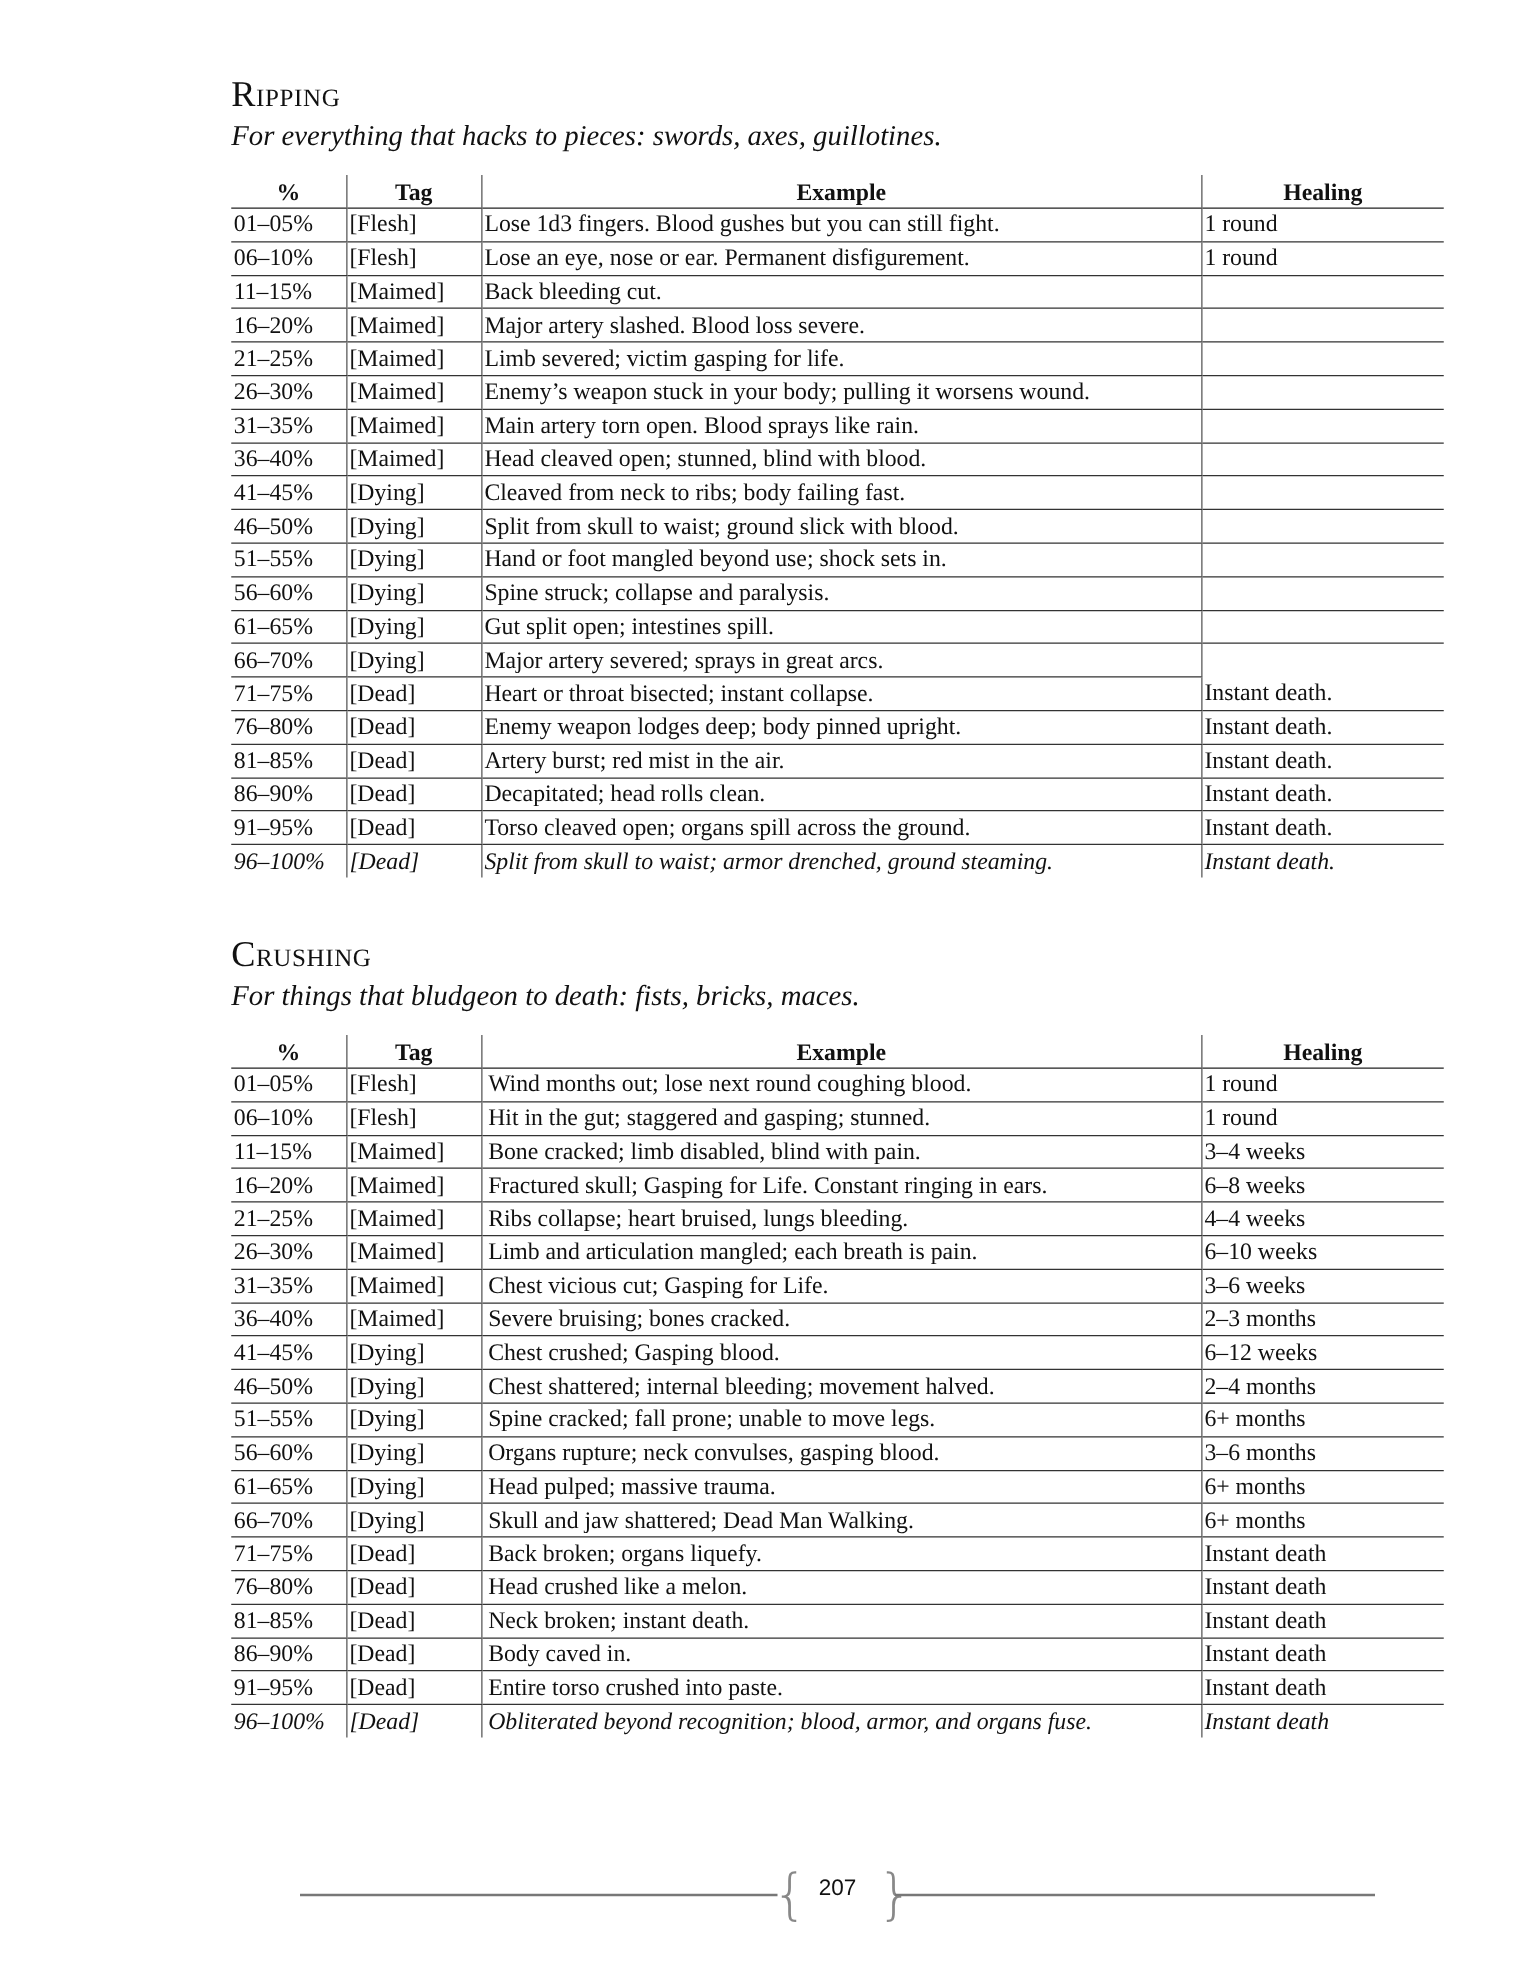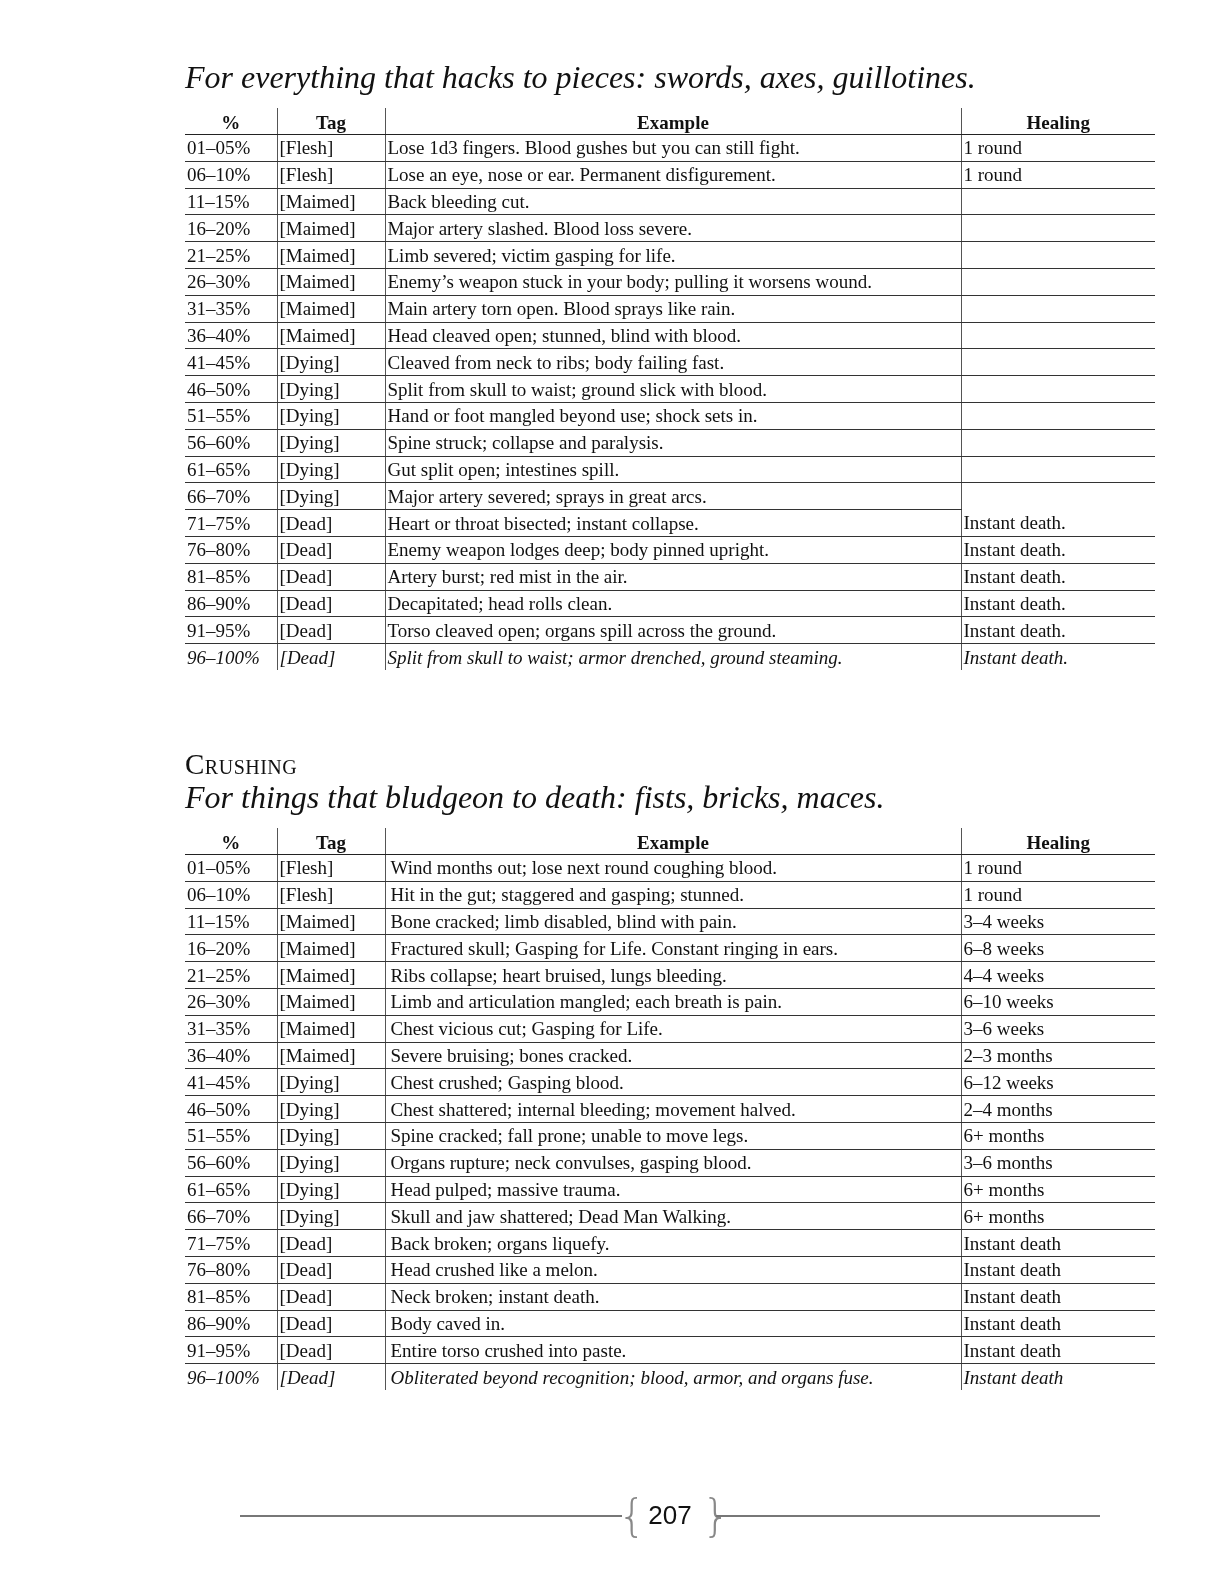--- a/index.html
+++ b/index.html
@@ -8,21 +8,21 @@
     font-family: "DejaVu Serif", "Liberation Serif", serif; color: #111;
   }
   .section { position: absolute; left: 185px; width: 970px; }
   .sec-title {
     font-family: "Liberation Serif", "DejaVu Serif", serif;
     font-size: 29px; font-variant: small-caps; letter-spacing: 0.5px;
     margin: 0; line-height: 32px; font-weight: normal;
   }
   .sec-sub {
     font-family: "Liberation Serif", "DejaVu Serif", serif;
-    font-style: italic; font-size: 32px; line-height: 34px; margin: 0 0 14px 0;
+    font-style: italic; font-size: 23px; line-height: 34px; margin: 0 0 14px 0;
   }
   table { border-collapse: collapse; width: 970px; table-layout: fixed;
     font-family: "Liberation Serif", "DejaVu Serif", serif; font-size: 19px; }
   col.c-pct { width: 92px; }
   col.c-tag { width: 108px; }
   col.c-ex  { width: 576px; }
   col.c-heal { width: 194px; }
   th { font-weight: bold; font-size: 19px; height: 26px; padding: 0;
     border-bottom: 1.5px solid #222; vertical-align: bottom; text-align: center; }
   td { height: 25.8px; padding: 0 0 0 2px; border-bottom: 1.5px solid #333;
@@ -34,26 +34,27 @@
   tr.nobottom td.heal { border-bottom: none; }
   .footer { position: absolute; left: 240px; top: 1494px; width: 860px; height: 44px; }
   .footer .rule { position: absolute; top: 21px; height: 2px; background: #777; }
   .footer .rule.l { left: 0; width: 382px; }
   .footer .rule.r { left: 476px; width: 384px; }
   .footer .brace { position: absolute; top: 0; font-size: 44px; line-height: 44px; color: #888;
     font-family: "DejaVu Sans", sans-serif; font-weight: 300; }
   .footer .brace.l { left: 378px; }
   .footer .brace.r { left: 462px; }
   .footer .num { position: absolute; left: 398px; width: 64px; top: 6px; text-align: center;
-    font-family: "Liberation Sans", "DejaVu Sans", sans-serif; font-size: 26px; color: #111; }
+    font-family: "Liberation Sans", "DejaVu Sans", sans-serif; font-size: 18px; color: #111; }
 </style>
 </head>
 <body>
 
 <div class="section" style="top:60px;">
+  <h2 class="sec-title">Ripping</h2>
   <p class="sec-sub">For everything that hacks to pieces: swords, axes, guillotines.</p>
   <table>
     <colgroup>
         <col class="c-pct">
         <col class="c-tag">
         <col class="c-ex">
         <col class="c-heal">
       </colgroup>
     <thead>
       <tr>

